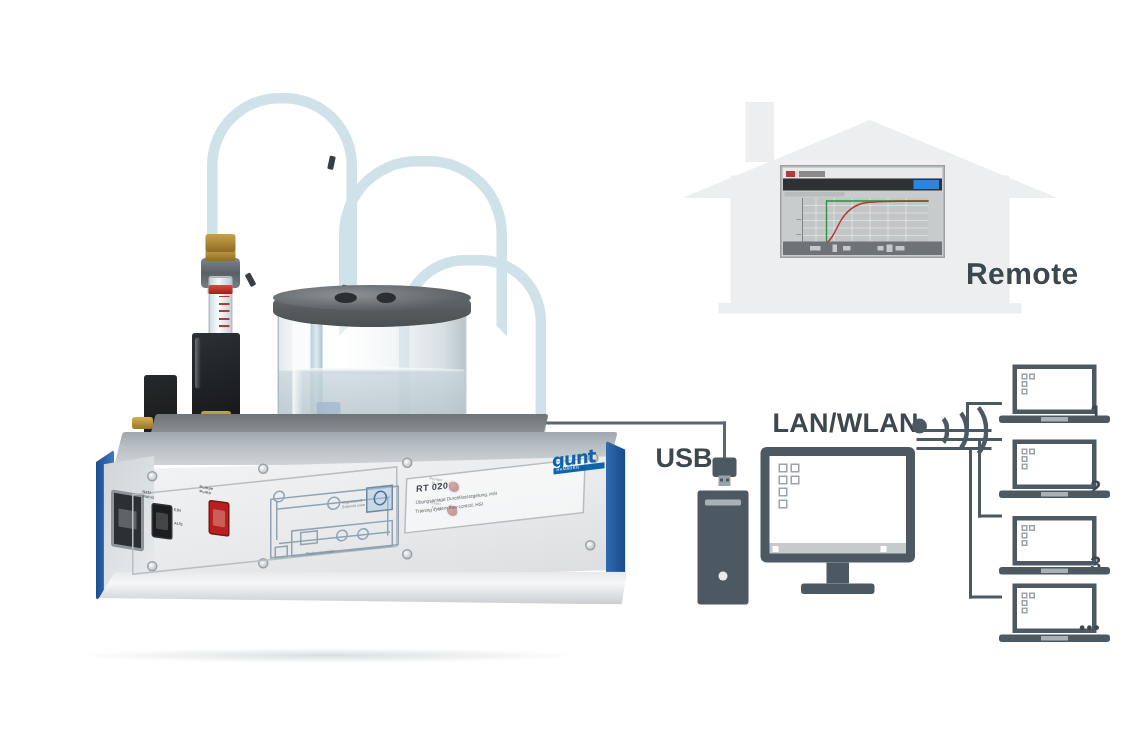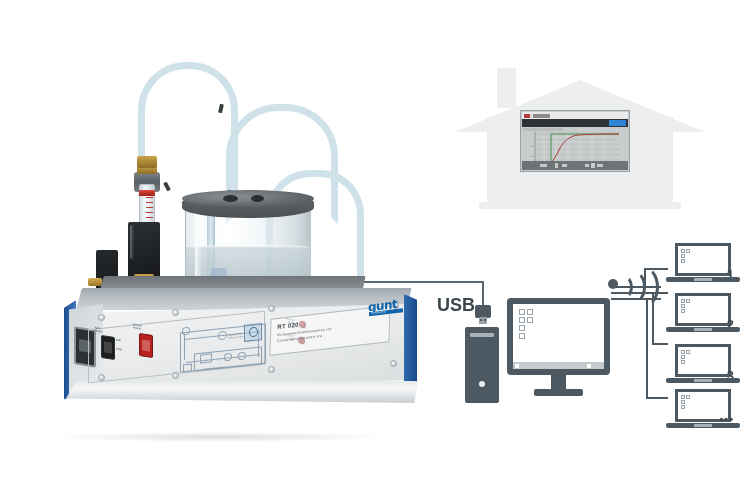--- a/index.html
+++ b/index.html
@@ -263,32 +263,34 @@
         <div class="sim-sb-ic" style="left:18px;width:7px;"></div>
         <div class="sim-sb-ic" style="left:33px;width:3px;height:5px;top:2px;"></div>
         <div class="sim-sb-ic" style="left:40px;width:5px;"></div>
         <div class="sim-sb-ic" style="left:63px;width:4px;"></div>
         <div class="sim-sb-ic" style="left:69px;width:4px;height:5px;top:2px;"></div>
         <div class="sim-sb-ic" style="left:75px;width:6px;"></div>
       </div>
     </div>
   </div>
 
+  <div class="lbl" style="left:644px;top:172px;font-size:20px;letter-spacing:.3px;">Remote</div>
 
   <div id="usb-cable"></div>
   <div id="usb-cable-v"></div>
   <div id="usb-plug">
     <div class="body"></div>
     <div class="tip">
         <i style="left:1px;"></i>
         <i style="left:5px;"></i>
       </div>
   </div>
   <div class="lbl" style="left:437px;top:295px;font-size:18px;">USB</div>
 
+  <div class="lbl" style="left:515px;top:272px;font-size:18px;letter-spacing:.2px;">LAN/WLAN</div>
 
   <div id="pc-tower">
     <div class="slot"></div>
     <div class="pwr"></div>
   </div>
 
   <div id="monitor">
     <div class="bezel"></div>
     <div class="screen"></div>
     <div class="ic" style="left:12px;top:11px;width:6px;height:6px;"></div>

